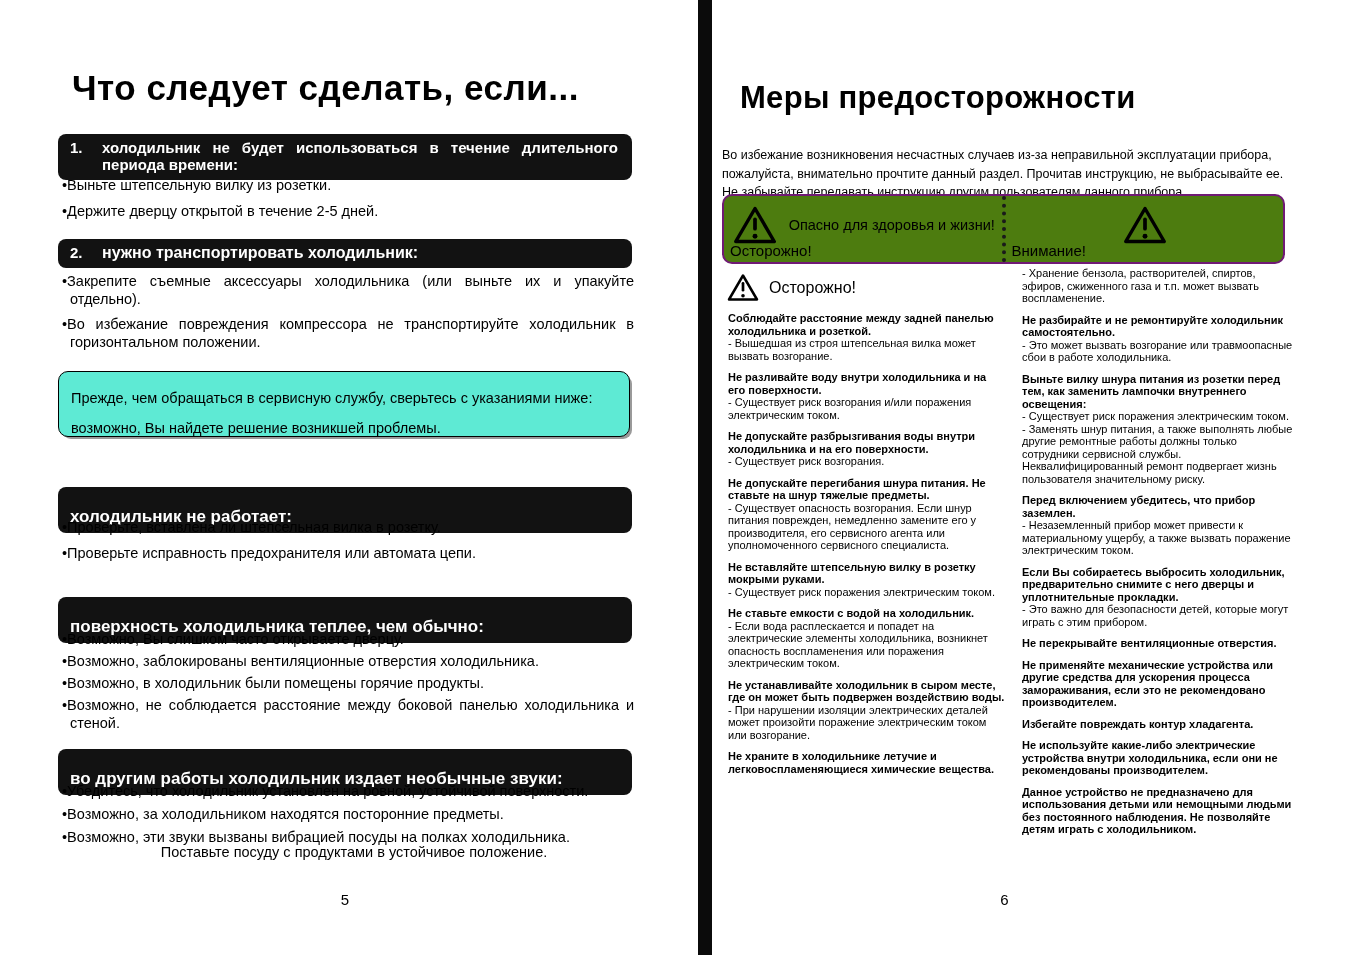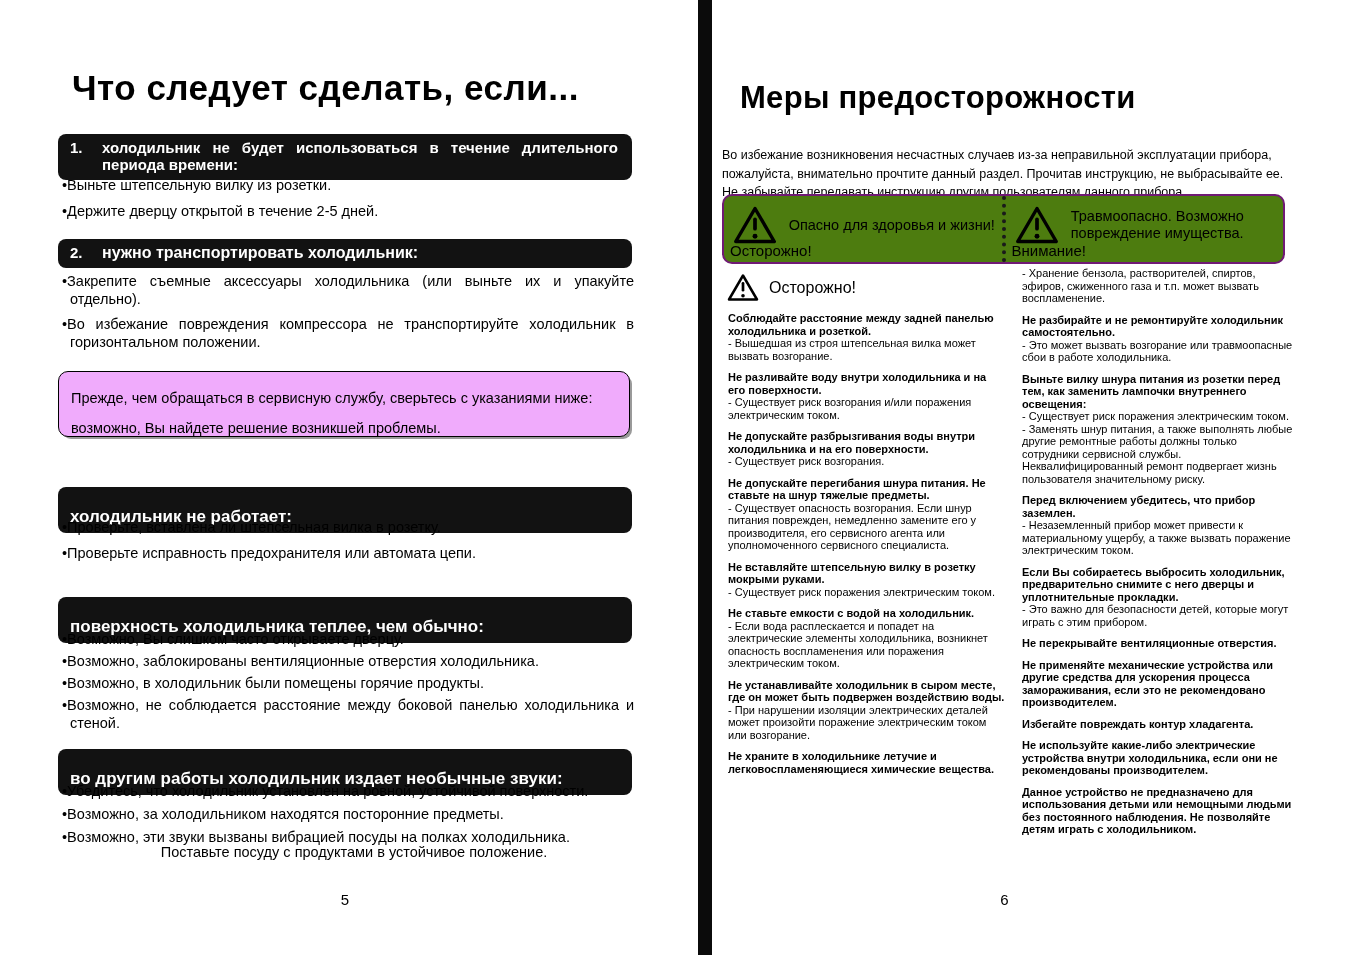--- a/index.html
+++ b/index.html
@@ -27,21 +27,21 @@
   .bullet { line-height:18px; margin-bottom:7px; text-align:justify; padding-left:8px; text-indent:-8px; }
   .b1 { top:176px; } .b1 .bullet { margin-bottom:8px; }
   .b2 { top:272px; }
   .b3 { top:518px; } .b3 .bullet { margin-bottom:8px; }
   .b4 { top:630px; } .b4 .bullet { margin-bottom:4px; }
   .b5 { top:782px; } .b5 .bullet { margin-bottom:5px; }
   .extra-line { position:absolute; left:84px; top:844px; width:540px; font-size:14.5px;text-align:center; }
   .note-box {
     position:absolute; left:58px; top:371px; width:572px; height:66px; box-sizing:border-box;
     border:1.5px solid #000; border-radius:10px; box-shadow:3px 3px 0 -1px #9a9a9a;
-    padding:11px 12px 0 12px; font-size:14.5px; line-height:30px; background:#f0abfc;
+    padding:11px 12px 0 12px; font-size:14.5px; line-height:30px; background:#5eead4;
   }
   .page-num { position:absolute; font-size:15px; text-align:center; top:891px; }
   .pn-left { left:58px; width:574px; }
   .pn-right { left:722px; width:565px; }
   
   .gutter { position:absolute; left:698px; top:0; width:14px; height:955px; background:#0b0b0b; }
   
   .rp-title { position:absolute; left:740px; top:80px; font-size:31px; font-weight:bold; letter-spacing:.3px; }
   .rp-intro { position:absolute; left:722px; top:146px; width:563px; font-size:12.5px; line-height:18.5px; }
   .warn-box {
@@ -130,21 +130,20 @@
     </div>
     <div class="wb-label">Осторожно!</div>
   </div>
   <div class="wb-half wb-right">
     <div class="wb-row">
       <svg class="tri-lg" viewBox="0 0 64 56">
         <path d="M32 4 L60 52 L4 52 Z" fill="none" stroke="#000" stroke-width="5" stroke-linejoin="round"></path>
         <rect x="29.3" y="17" width="5.4" height="19" rx="2.7" fill="#000"></rect>
         <circle cx="32" cy="44.5" r="3.6" fill="#000"></circle>
       </svg>
-      <div class="wb-text">Травмоопасно. Возможно повреждение имущества.</div>
     </div>
     <div class="wb-label">Внимание!</div>
   </div>
 </div>
 
 <div class="caution-head">
   <svg class="tri-sm" viewBox="0 0 64 56">
     <path d="M32 4 L60 52 L4 52 Z" fill="none" stroke="#000" stroke-width="5" stroke-linejoin="round"></path>
     <rect x="29.3" y="17" width="5.4" height="19" rx="2.7" fill="#000"></rect>
     <circle cx="32" cy="44.5" r="3.6" fill="#000"></circle>

